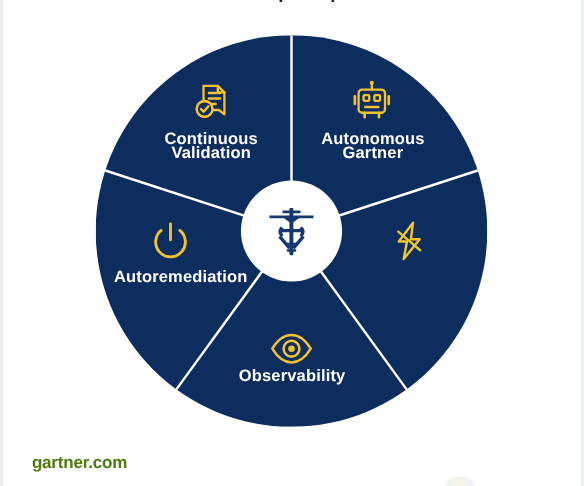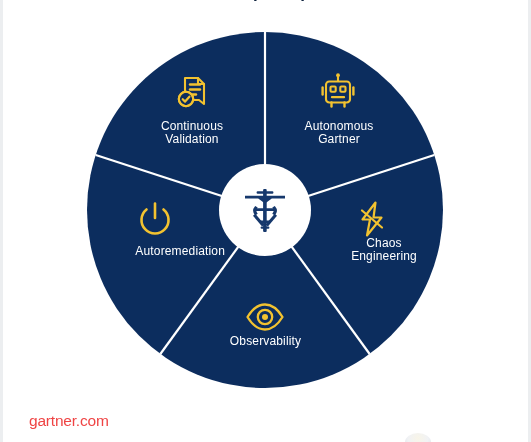--- a/index.html
+++ b/index.html
@@ -52,22 +52,22 @@
     left: 87px;
     top: 32px;
     width: 356px;
     height: 356px;
   }
   #wheel-svg { display: block; width: 356px; height: 356px; }
 
   .seg-label {
     position: absolute;
     color: #ffffff;
-    font-size: 12px;
-    font-weight: 400;
+    font-size: 15px;
+    font-weight: 700;
     line-height: 13px;
     text-align: center;
     letter-spacing: .15px;
     white-space: pre-line;
     pointer-events: none;
   }
 
   .seg-icon {
     position: absolute;
     width: 40px;
@@ -83,22 +83,22 @@
     height: 52px;
   }
   #center-logo svg { display: block; width: 100%; height: 100%; }
 
   
   #footer {
     position: absolute;
     left: 29px;
     top: 412px;
     font-size: 15.5px;
-    font-weight: 400;
-    color: #ef4444;
+    font-weight: 700;
+    color: #4d7c0f;
     letter-spacing: -.2px;
   }
 
   
   #bottom-clip {
     position: absolute;
     left: 405px;
     top: 433px;
     width: 26px;
     height: 9px;
@@ -168,22 +168,20 @@
   </div>
   <div class="seg-label" style="left:182px; top:88px; width:140px;">Autonomous
 Gartner</div>
 
   <div class="seg-icon" style="left:265px; top:167px;">
     <svg viewBox="0 0 40 40" fill="none" stroke="#f2c230" stroke-width="2.2" stroke-linecap="round" stroke-linejoin="round">
       <path d="M23.5 3.5 L10.5 20.5 h7.5 L15 36.5 L29.5 18.5 h-8 z"></path>
       <line x1="10" y1="11.5" x2="30" y2="28.5" stroke-width="2.2"></line>
     </svg>
   </div>
-  <div class="seg-label" style="left:237px; top:205px; width:120px;">Chaos
-Engineering</div>
 
   <div class="seg-icon" style="left:158px; top:265px;">
     <svg viewBox="0 0 40 40" fill="none" stroke="#f2c230" stroke-width="2.3" stroke-linecap="round" stroke-linejoin="round">
       <path d="M2.5 20 C8 11, 14 7.5, 20 7.5 C26 7.5, 32 11, 37.5 20
                C32 29, 26 32.5, 20 32.5 C14 32.5, 8 29, 2.5 20 Z"></path>
       <circle cx="20" cy="20" r="7.2"></circle>
       <circle cx="20" cy="20" r="3" fill="#f2c230" stroke="none"></circle>
     </svg>
   </div>
   <div class="seg-label" style="left:121px; top:303px; width:115px;">Observability</div>

